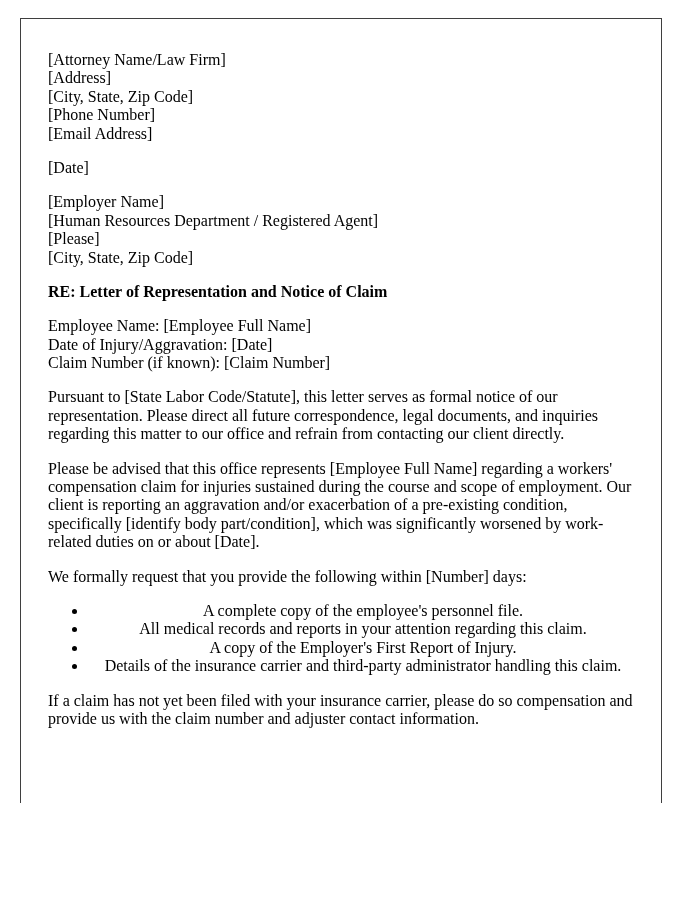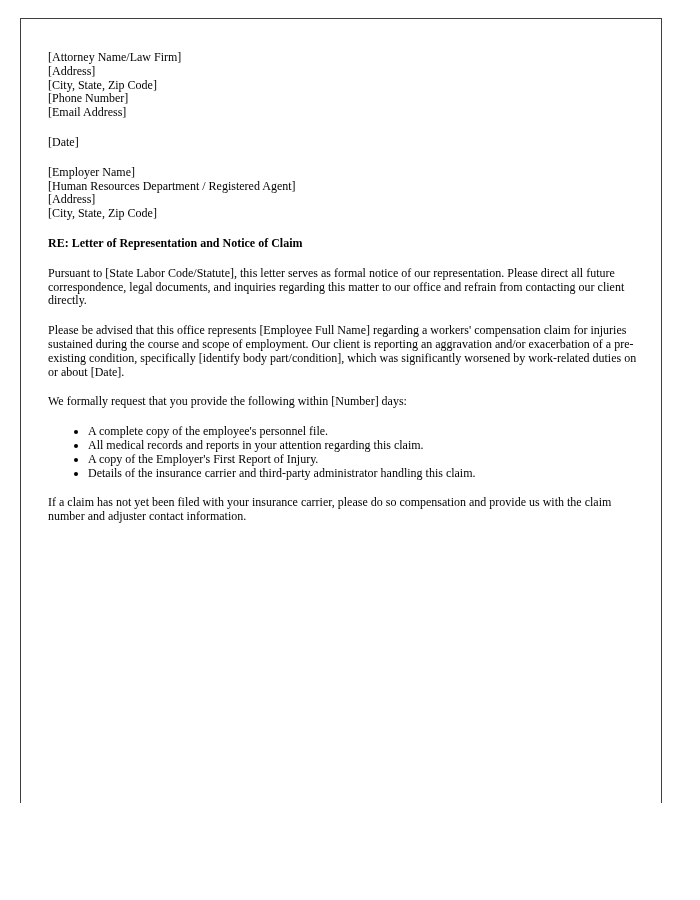--- a/index.html
+++ b/index.html
@@ -15,37 +15,38 @@
     left: 20px;
     top: 18px;
     width: 642px;
     height: 785px;
     box-sizing: border-box;
     border: 1px solid #3f3f3f;
     border-bottom: none;
     background: #ffffff;
     padding: 16px 23px 0 27px;
     font-family: "Liberation Serif", "DejaVu Serif", serif;
-    font-size: 12px;
+    font-size: 16px;
     line-height: 1.15;
     color: #000000;
     overflow: hidden;
   }
   .page p {
     margin: 16px 0;
   }
   .pre-block {
     white-space: pre-line;
   }
   .subject {
     font-weight: bold;
   }
   .page ul {
     margin: 16px 0;
     padding-left: 40px;
+    text-align: center;
   }
   .page li {
     margin: 0;
     padding: 0;
   }
 </style>
 </head>
 <body>
 
 <div class="page">
@@ -53,25 +54,28 @@
   <p class="pre-block">[Attorney Name/Law Firm]
 [Address]
 [City, State, Zip Code]
 [Phone Number]
 [Email Address]</p>
 
   <p>[Date]</p>
 
   <p class="pre-block">[Employer Name]
 [Human Resources Department / Registered Agent]
-[Address]
+[Please]
 [City, State, Zip Code]</p>
 
   <p class="subject">RE: Letter of Representation and Notice of Claim</p>
 
+  <p class="pre-block">Employee Name: [Employee Full Name]
+Date of Injury/Aggravation: [Date]
+Claim Number (if known): [Claim Number]</p>
 
 
   <p>Pursuant to [State Labor Code/Statute], this letter serves as formal notice of our representation. Please direct all future correspondence, legal documents, and inquiries regarding this matter to our office and refrain from contacting our client directly.</p>
 
   <p>Please be advised that this office represents [Employee Full Name] regarding a workers' compensation claim for injuries sustained during the course and scope of employment. Our client is reporting an aggravation and/or exacerbation of a pre-existing condition, specifically [identify body part/condition], which was significantly worsened by work-related duties on or about [Date].</p>
 
   <p>We formally request that you provide the following within [Number] days:</p>
 
   <ul>
     <li>A complete copy of the employee's personnel file.</li>

